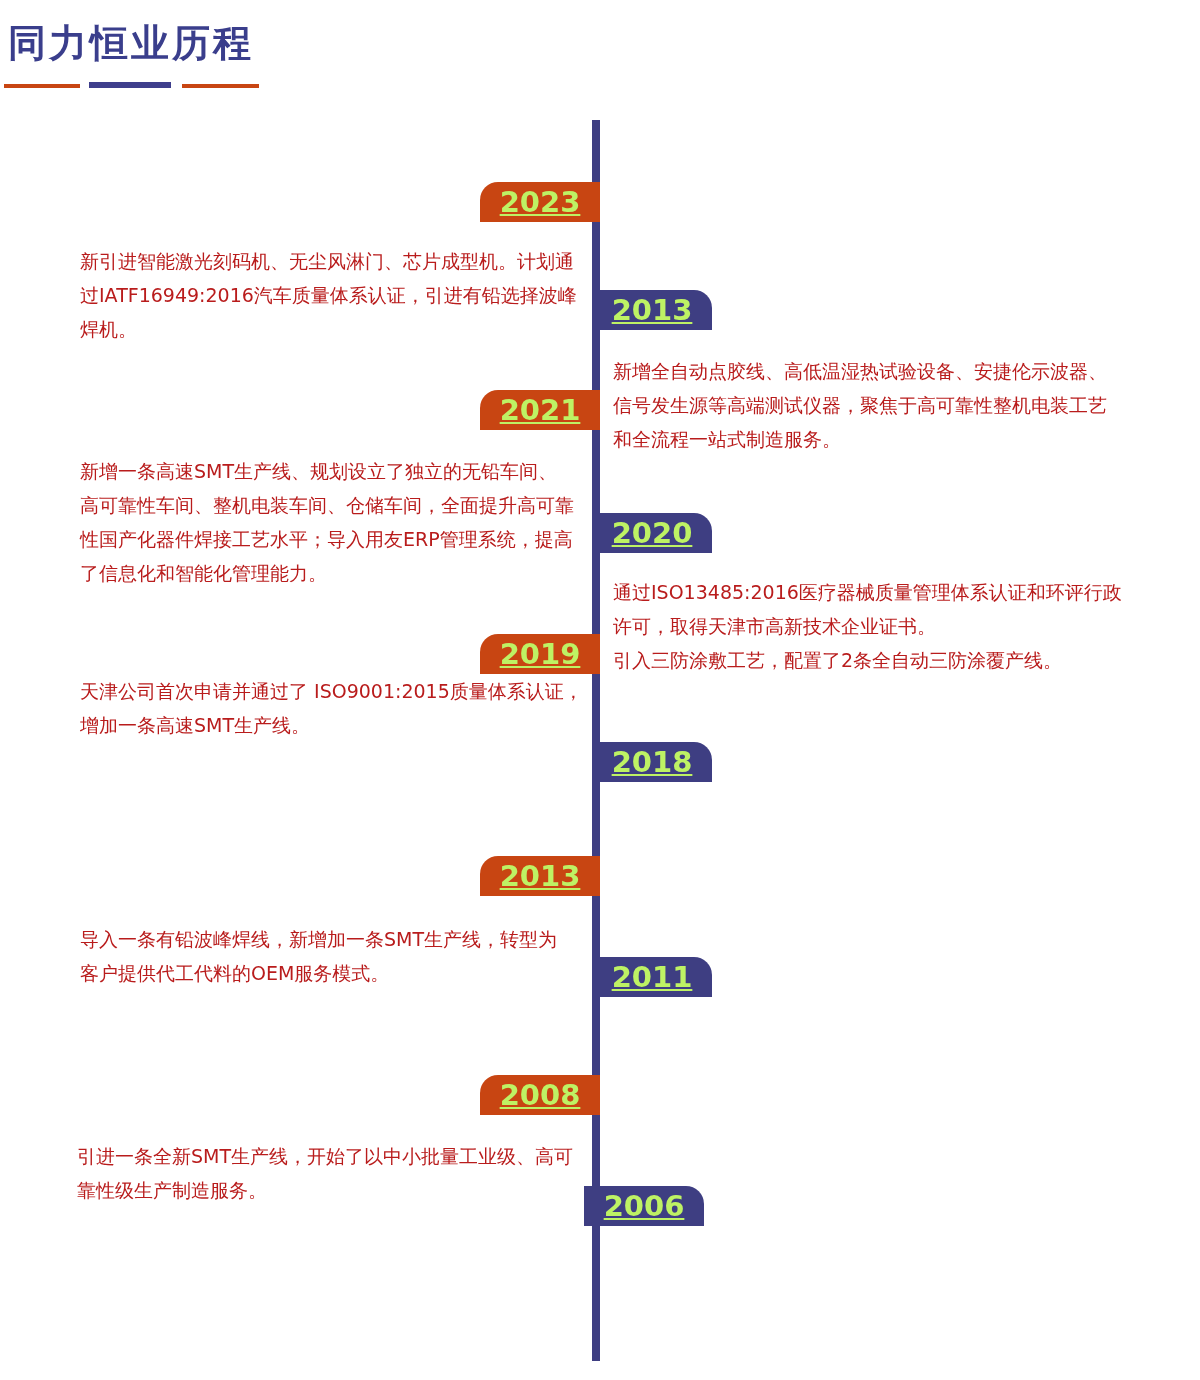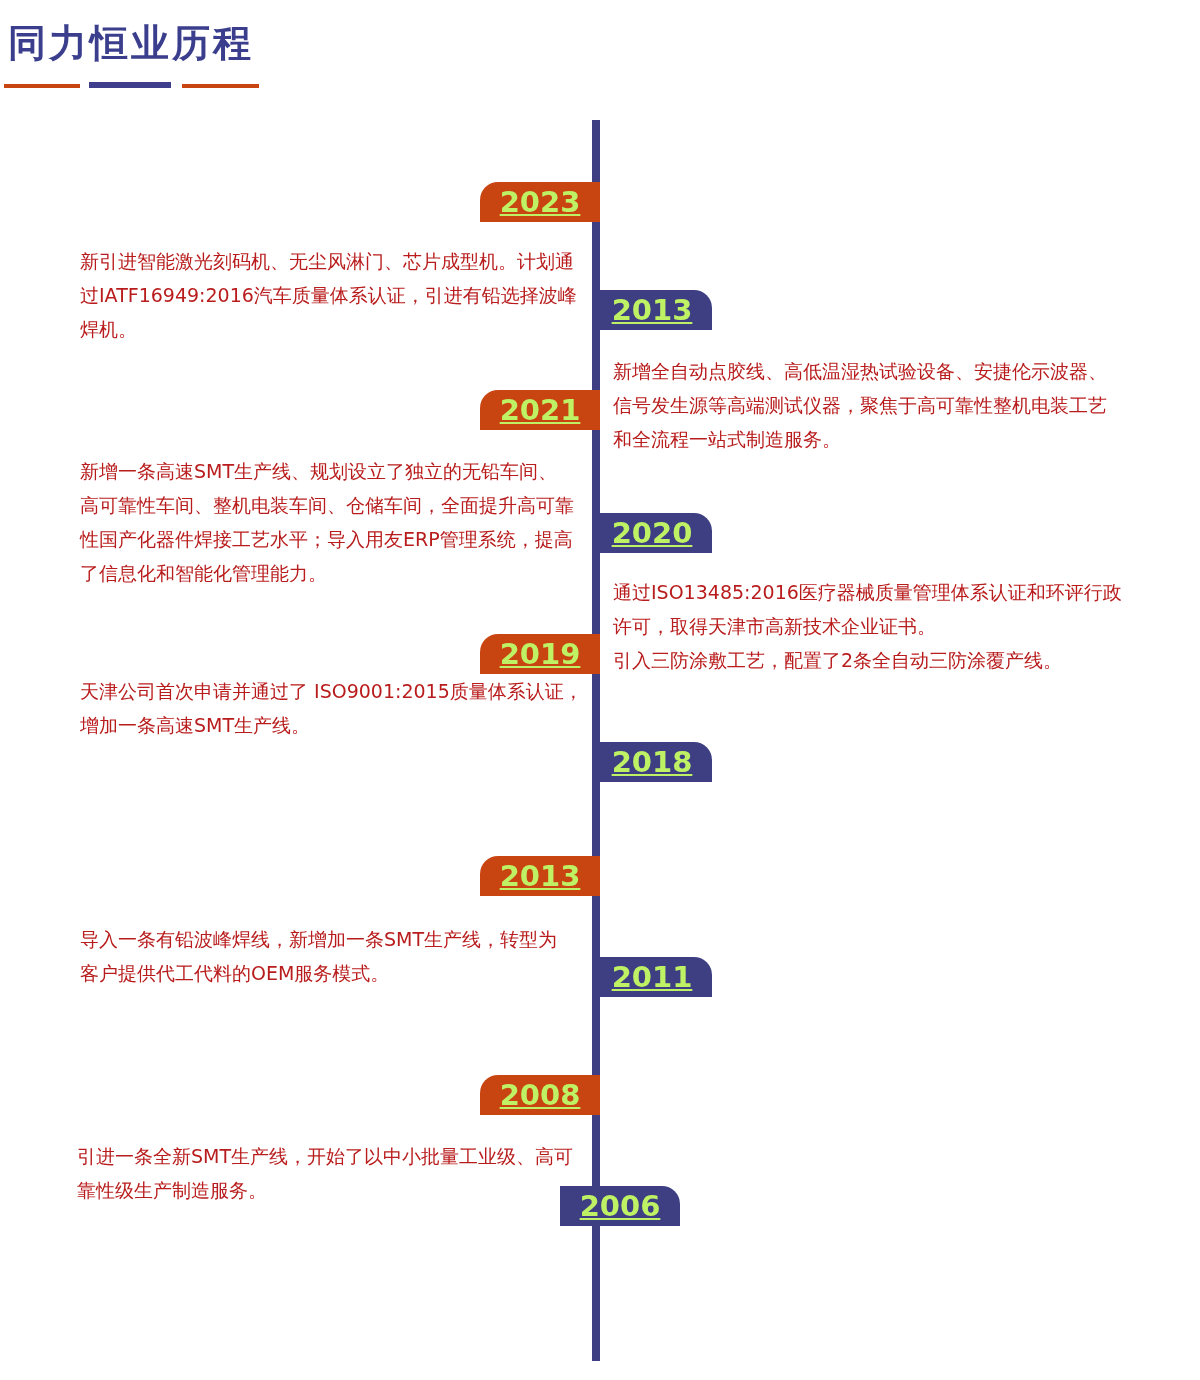--- a/index.html
+++ b/index.html
@@ -112,15 +112,15 @@
   <div class="badge left" style="left:480px; top:856px;">2013</div>
   <div class="desc" style="left:80px; top:922px; width:545px;">导入一条有铅波峰焊线，新增加一条SMT生产线，转型为
 客户提供代工代料的OEM服务模式。</div>
 
   <div class="badge right" style="left:592px; top:957px;">2011</div>
 
   <div class="badge left" style="left:480px; top:1075px;">2008</div>
   <div class="desc" style="left:77px; top:1139px; width:545px;">引进一条全新SMT生产线，开始了以中小批量工业级、高可
 靠性级生产制造服务。</div>
 
-  <div class="badge right" style="left:560px; top:1186px;">2006</div>
+  <div class="badge right" style="left:584px; top:1186px;">2006</div>
 
 </div>
 
 </body></html>

